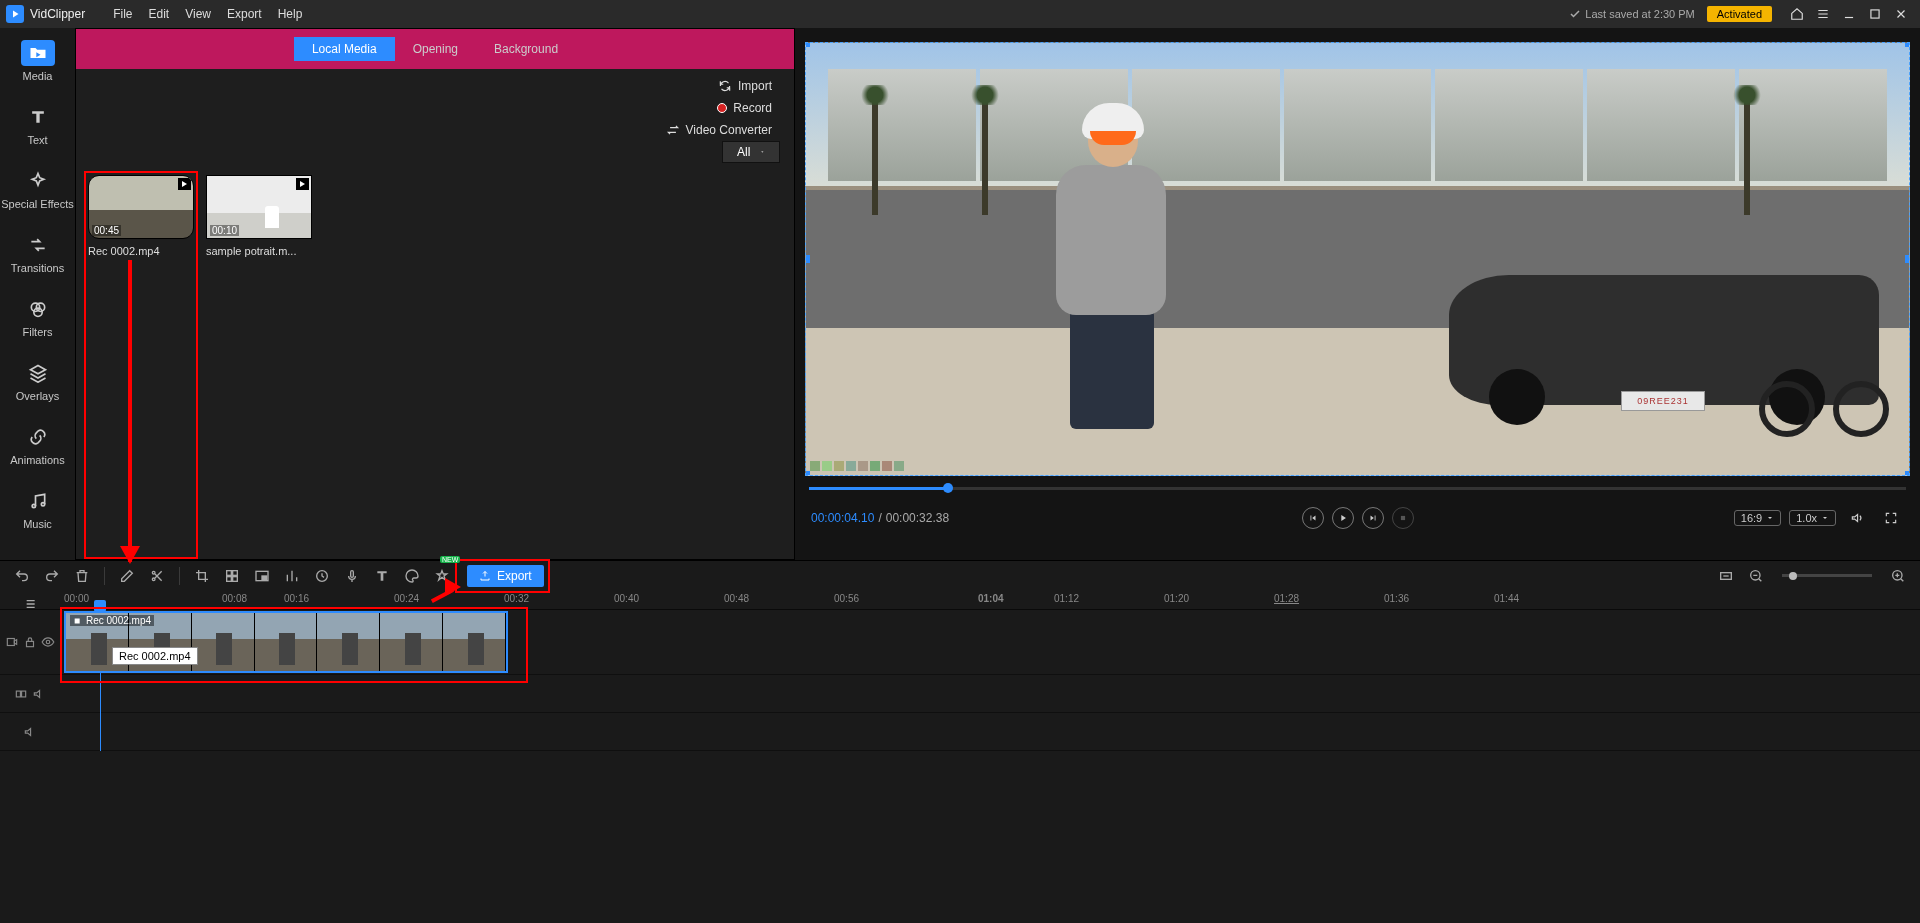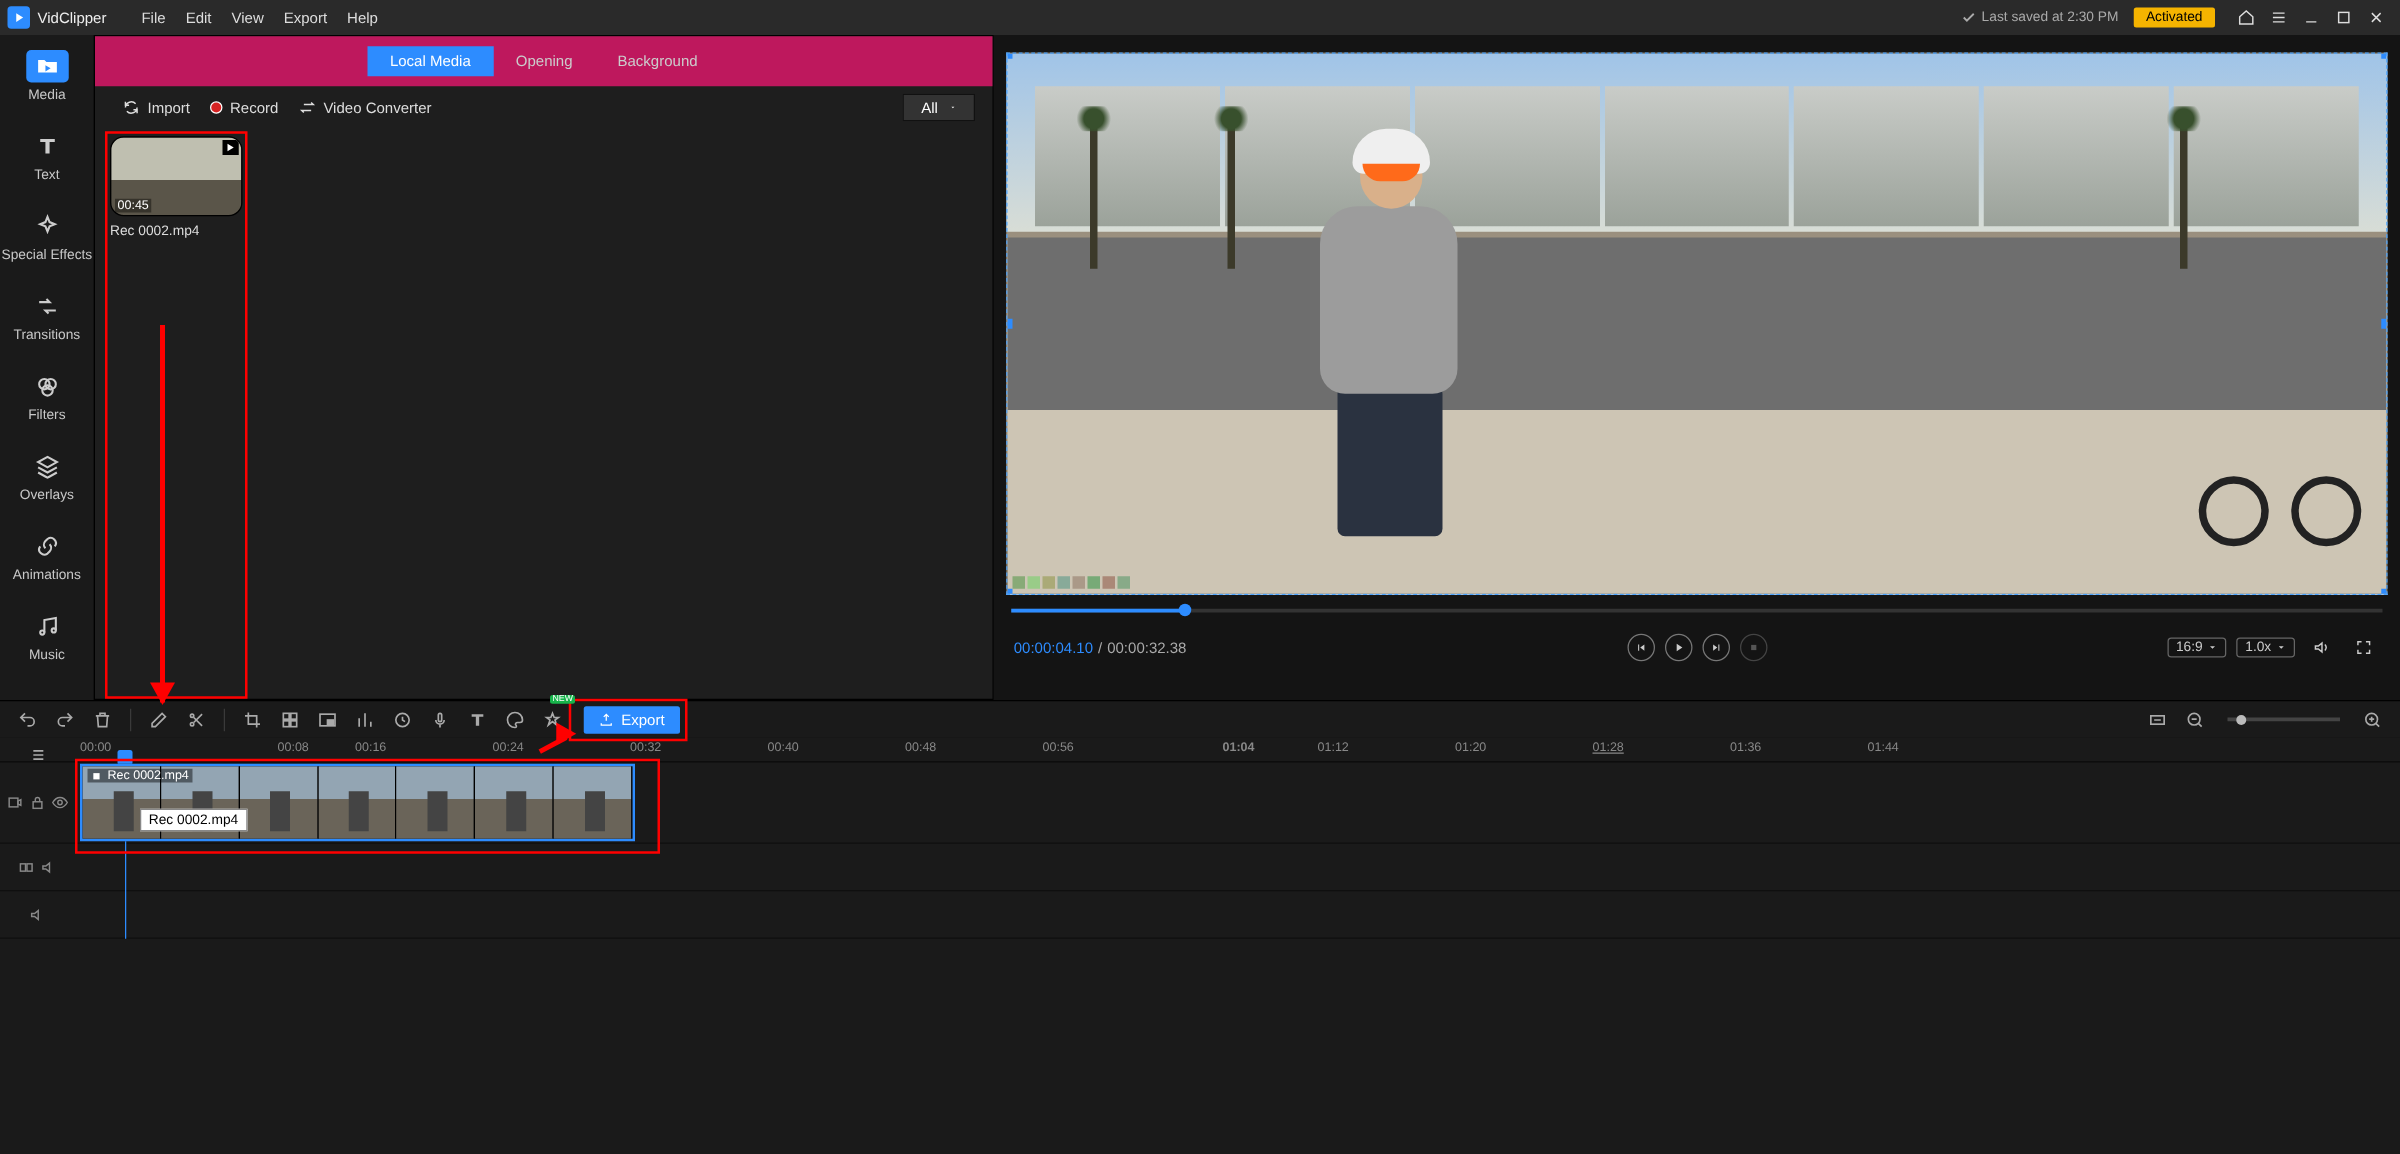--- a/index.html
+++ b/index.html
@@ -25,21 +25,21 @@
 .side-icon { width: 34px; height: 26px; display: flex; align-items: center; justify-content: center; border-radius:4px; }
 .side-label { font-size: 11px; margin-top: 4px; }
 .side-item svg { width: 20px; height: 20px; }
 
 
 .media-panel { width: 720px; background: #1e1e1e; border: 1px solid #000; display: flex; flex-direction: column; }
 .tab-row { display: flex; justify-content: center; padding: 8px 0; background: #be185d; }
 .mp-tab { padding: 5px 18px; font-size: 12px; color: #ccc; cursor: pointer; }
 .mp-tab.active { background: #2d8cff; color: #fff; }
 
-.action-row { display: flex; align-items: flex-end; padding: 6px 14px 8px 14px; }
+.action-row { display: flex; align-items: flex-end; padding: 6px 14px 8px 14px; flex-direction: column; }
 .act-btn { display: flex; align-items: center; gap: 6px; color: #ddd; font-size: 12px; padding: 4px 8px; cursor: pointer; }
 .act-btn svg { width: 14px; height: 14px; }
 .rec-dot { width: 10px; height: 10px; border-radius: 50%; background: #d62222; border: 1px solid #fff; }
 .filter-dd { margin-left: auto; background: #333; color: #fff; padding: 3px 14px; font-size: 12px; display: flex; align-items: center; gap: 10px; cursor: pointer; border:1px solid #111; width:58px; justify-content:space-between; }
 
 .thumb-area { flex: 1; padding: 4px 12px; display: flex; gap: 12px; }
 .clip { width: 106px; position:relative; }
 .clip.hl { outline: 2px solid #ff0000; outline-offset: 2px; }
 .clip-thumb { width: 106px; height: 64px; background: linear-gradient(135deg,#6a6a6a,#3f3f3f); position: relative; border:1px solid #000; overflow:hidden; }
 .clip-thumb.scene1 { background: linear-gradient(to bottom,#bfbfb0 0%,#bfbfb0 55%,#5a5549 55%,#5a5549 100%); border-radius: 11px; }
@@ -291,39 +291,50 @@
       </div>
     </div>
     <div class="thumb-area">
       <div class="clip hl">
         <div class="clip-thumb scene1">
           <span class="play-bdg"></span>
           <span class="dur">00:45</span>
         </div>
         <div class="clip-name">Rec 0002.mp4</div>
       </div>
+      <div class="clip">
+        <div class="clip-thumb scene2">
+          <div class="scene2-figure"></div>
+          <span class="play-bdg"></span>
+          <span class="dur">00:10</span>
+        </div>
+        <div class="clip-name">sample potrait.m...</div>
+      </div>
     </div>
   </div>
 
   <div class="preview-area">
     <div class="preview-window">
       <div class="buildings">
           <div class="b"></div>
           <div class="b"></div>
           <div class="b"></div>
           <div class="b"></div>
           <div class="b"></div>
           <div class="b"></div>
           <div class="b"></div>
         </div>
       <div class="road-line"></div>
       <div class="sidewalk"></div>
       <div class="palm" style="left:6%"></div>
         <div class="palm" style="left:16%"></div>
         <div class="palm" style="left:85%"></div>
+      <div class="car-body">
+        <div class="plate">09REE231</div>
+      </div>
       <div class="bike">
           <div class="wheel w1"></div>
           <div class="wheel w2"></div>
         </div>
       <div class="person">
         <div class="p-legs"></div>
           <div class="p-torso"></div>
           <div class="p-head"></div>
           <div class="p-cap"></div>
       </div>

